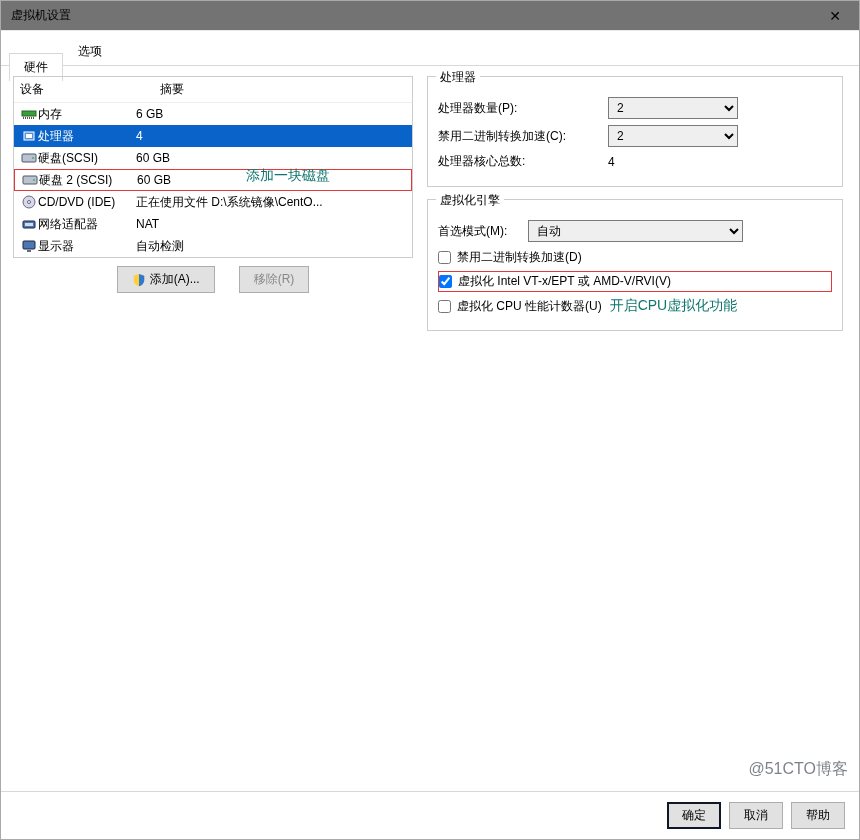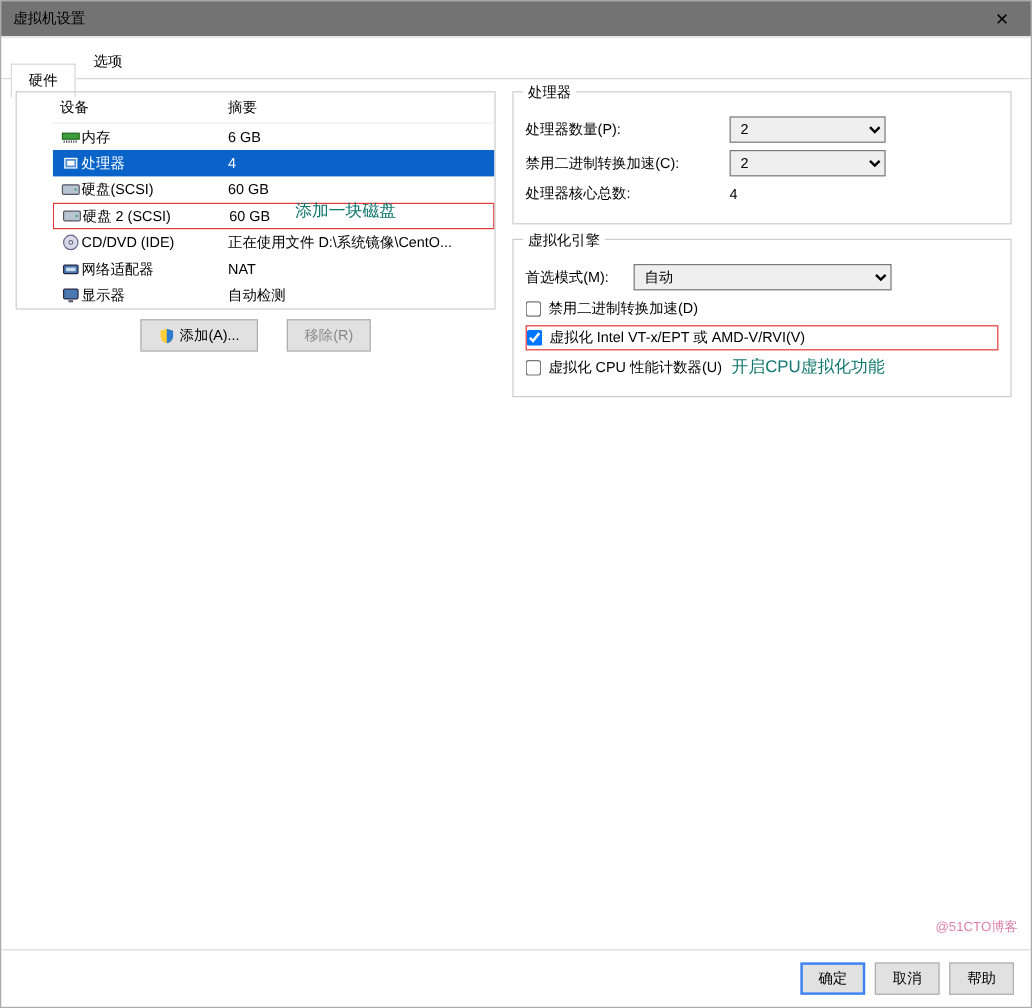--- a/index.html
+++ b/index.html
@@ -6,47 +6,47 @@
 body { font-family: "Microsoft YaHei", "Segoe UI", sans-serif; font-size: 12px; background: #fff; color: #000; width: 860px; height: 840px; overflow: hidden; }
 .window { border: 1px solid #aaa; width: 860px; height: 840px; display: flex; flex-direction: column; }
 .titlebar { height: 30px; display: flex; align-items: center; padding: 0 4px 0 10px; background: #737373; border-bottom: 1px solid #e8e8e8; }
 .titlebar .title { flex: 1; font-size: 12px; }
 .titlebar .close { width: 40px; text-align: center; font-size: 14px; cursor: default; }
 .tabs { display: flex; padding: 4px 8px 0 8px; border-bottom: 1px solid #d8d8d8; margin-top: 2px; }
 .tab { padding: 5px 14px; border: 1px solid transparent; border-bottom: none; font-size: 12px; }
 .tab.active { border-color: #d8d8d8; background: #fff; position: relative; top: 16px; }
 .content { flex: 1; display: flex; padding: 10px 12px; gap: 10px; }
 .left-panel { width: 400px; border: 1px solid #ccc; display: flex; flex-direction: column; }
-.dev-list { flex: 1; overflow: hidden; margin-left: 30px; }
+.dev-list { flex: 1; overflow: hidden; }
 .dev-header { display: flex; padding: 4px 6px; border-bottom: 1px solid #eee; }
 .dev-header .c1 { width: 140px; }
 .dev-row { display: flex; align-items: center; padding: 2px 6px; height: 22px; }
 .dev-row .iconcell { width: 18px; display: flex; align-items: center; justify-content: center; }
-.dev-row .name { width: 122px; }
+.dev-row .name { width: 98px; }
 .dev-row .summary { flex: 1; white-space: nowrap; overflow: hidden; text-overflow: ellipsis; }
 .dev-row.selected { background: #0a63c8; color: #fff; }
 .highlight-box { border: 1px solid #e63838; }
 .annotation-red { color: #0f766e; font-size: 14px; position: absolute; }
 .left-buttons { display: flex; justify-content: center; gap: 24px; padding: 8px 0; }
 .btn { border: 1px solid #adadad; background: #e1e1e1; padding: 4px 14px; font-size: 12px; cursor: default; display: inline-flex; align-items: center; gap: 4px; }
 .btn.disabled { color: #888; }
-.btn.default { border: 2px solid #3b82f6; padding: 3px 13px; }
+.btn.default { border: 2px solid #0f172a; padding: 3px 13px; }
 .right-panel { flex: 1; display: flex; flex-direction: column; gap: 12px; padding: 0 4px; }
 .groupbox { border: 1px solid #ccc; position: relative; padding: 14px 10px 10px 10px; }
 .groupbox .legend { position: absolute; top: -8px; left: 8px; background: #fff; padding: 0 4px; font-size: 12px; }
 .form-row { display: flex; align-items: center; margin: 6px 0; }
 .form-row .label { width: 170px; }
 .form-row .value { flex: 1; }
 select.combo { width: 130px; border: 1px solid #7a7a7a; padding: 2px 4px; font-size: 12px; background: #efefef; }
 select.combo.wide { width: 215px; }
 .checkbox-row { display: flex; align-items: center; margin: 4px 0; gap: 6px; padding: 1px 0; }
 .checkbox-row input { width: 13px; height: 13px; }
 .bottom-bar { border-top: 1px solid #d8d8d8; padding: 10px 14px; display: flex; justify-content: flex-end; gap: 8px; }
 .shield-icon { width: 14px; height: 14px; }
-.watermark { position: absolute; right: 12px; bottom: 60px; color: #be185d; font-size: 11px; opacity: 0.55; }
+.watermark { position: absolute; right: 12px; bottom: 60px; color: #0f172a; font-size: 16px; opacity: 0.55; }
 .icon-svg { width: 16px; height: 14px; }
 </style>
 </head>
 <body>
 
 <div class="window">
 
   <div class="titlebar">
     <span class="title">虚拟机设置</span>
     <span class="close">✕</span>

